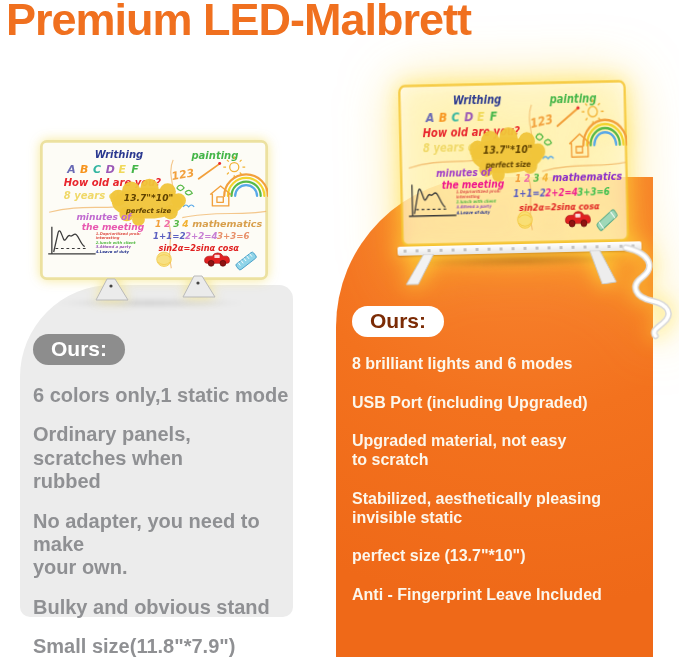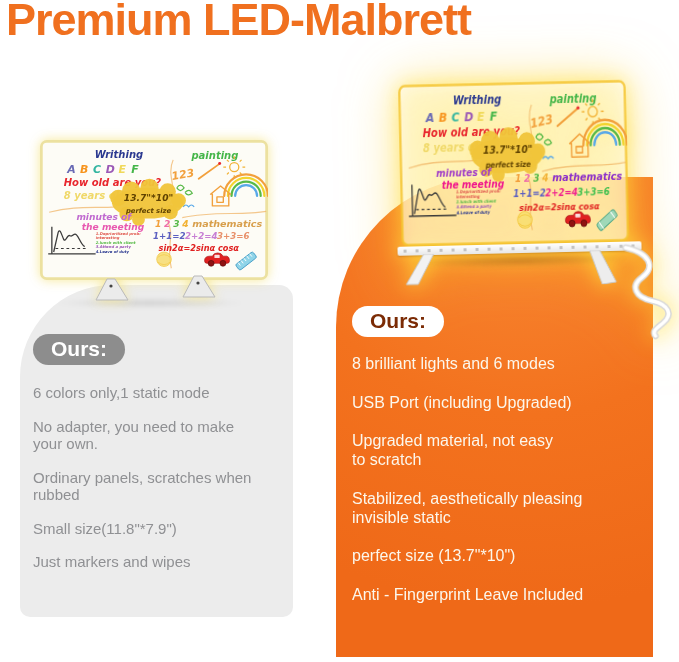--- a/index.html
+++ b/index.html
@@ -21,22 +21,22 @@
                 border-radius:150px 0 0 0;}
 
   .badge{position:absolute;z-index:4;font-weight:bold;font-size:21px;
          padding:3px 18px 4px 18px;border-radius:16px;white-space:nowrap;}
   .badge--gray{left:33px;top:334px;background:#8d8d8d;color:#ffffff;}
   .badge--white{left:352px;top:306px;background:#ffffff;color:#7b2b05;}
 
   .items{position:absolute;z-index:4;}
   .items--left{left:33px;top:384px;width:256px;}
   .items--right{left:352px;top:355px;width:296px;}
-  .item{white-space:pre-line;font-weight:normal;line-height:1.17;}
-  .items--left .item{color:#8f9093;font-size:15px;margin-bottom:16px;}
+  .item{white-space:pre-line;font-weight:bold;line-height:1.17;}
+  .items--left .item{color:#8f9093;font-size:20px;margin-bottom:16px;}
   .items--right .item{color:#fcf7ec;font-size:16px;margin-bottom:20px;}
 
   
   .board-wrap{position:absolute;z-index:3;}
   .board-wrap--left{left:38px;top:138px;width:232px;height:168px;
       filter:drop-shadow(0 0 6px rgba(245,230,140,.9));}
   .board-wrap--right{left:396px;top:76px;width:250px;height:210px;transform:rotate(-1.3deg);
       filter:drop-shadow(0 0 10px rgba(255,225,60,.95)) drop-shadow(0 0 26px rgba(255,205,40,.55));}
   .board-svg{position:absolute;display:block;}
   .board--left .board-svg{left:2px;top:2px;width:228px;height:140px;}
@@ -307,24 +307,25 @@
 
   <div class="badge badge--gray">
     <span>Ours:</span>
   </div>
   <div class="badge badge--white">
     <span>Ours:</span>
   </div>
 
   <div class="items items--left">
     <div class="item">6 colors only,1 static mode</div>
+    <div class="item">Ordinary panels, scratches when
+rubbed</div>
     <div class="item">No adapter, you need to make
 your own.</div>
-    <div class="item">Ordinary panels, scratches when
-rubbed</div>
+    <div class="item">Bulky and obvious stand</div>
     <div class="item">Small size(11.8"*7.9")</div>
     <div class="item">Just markers and wipes</div>
   </div>
 
   <div class="items items--right">
     <div class="item">8 brilliant lights and 6 modes</div>
     <div class="item">USB Port (including Upgraded)</div>
     <div class="item">Upgraded material, not easy
 to scratch</div>
     <div class="item">Stabilized, aesthetically pleasing

